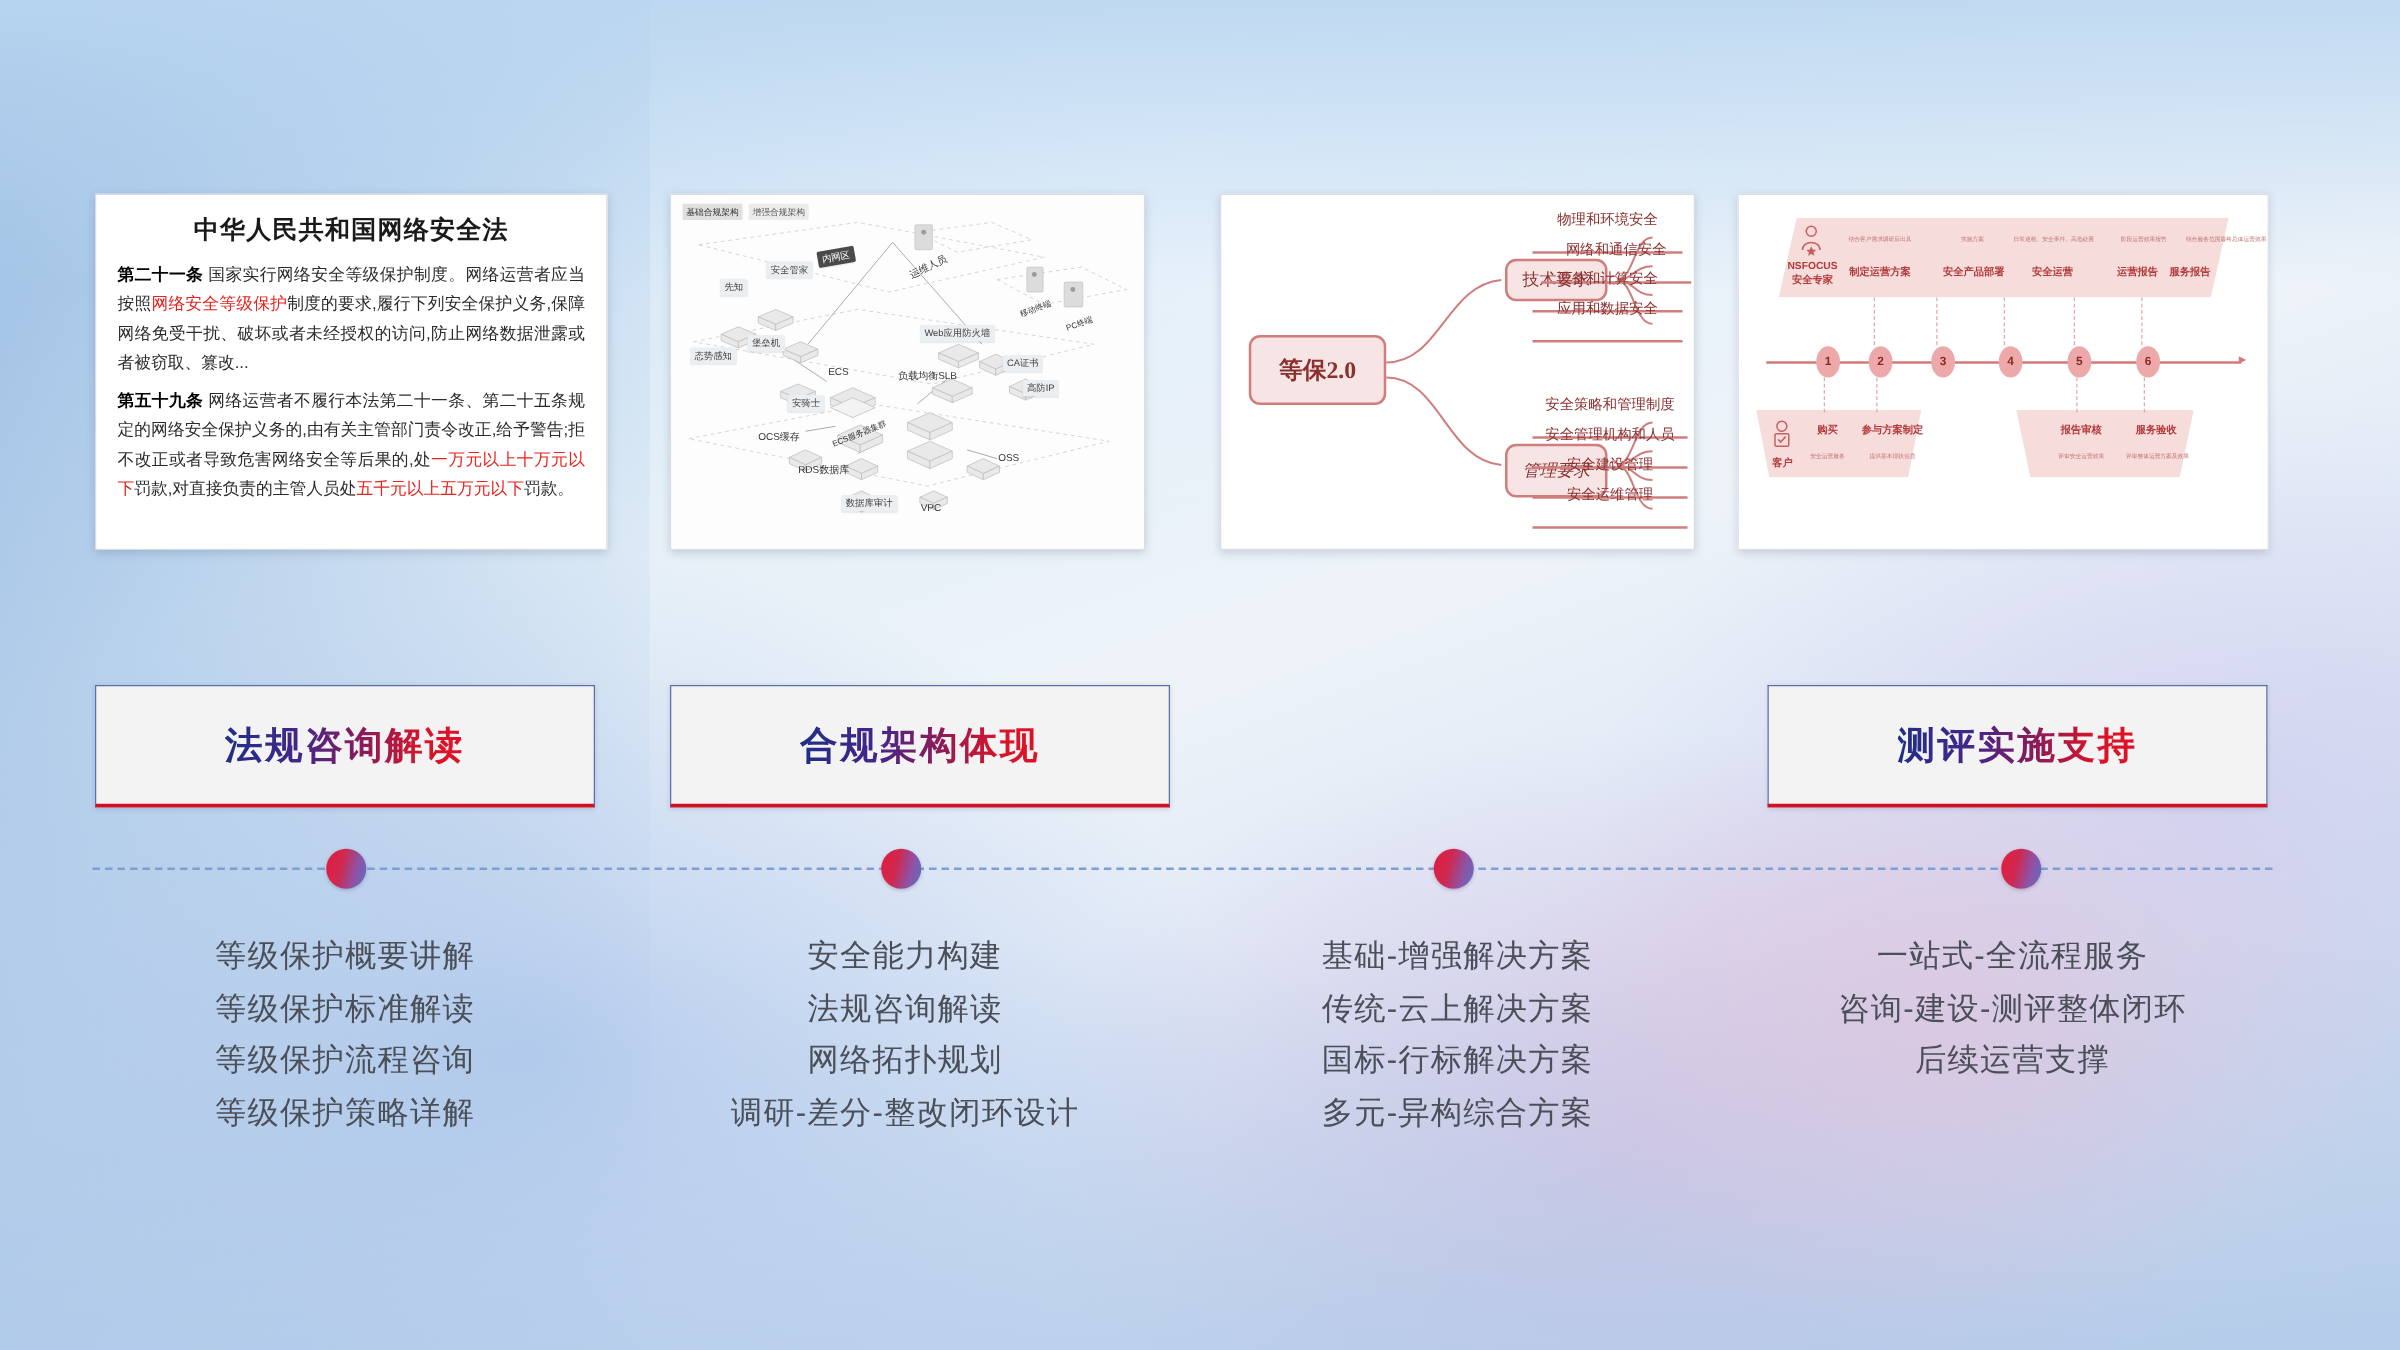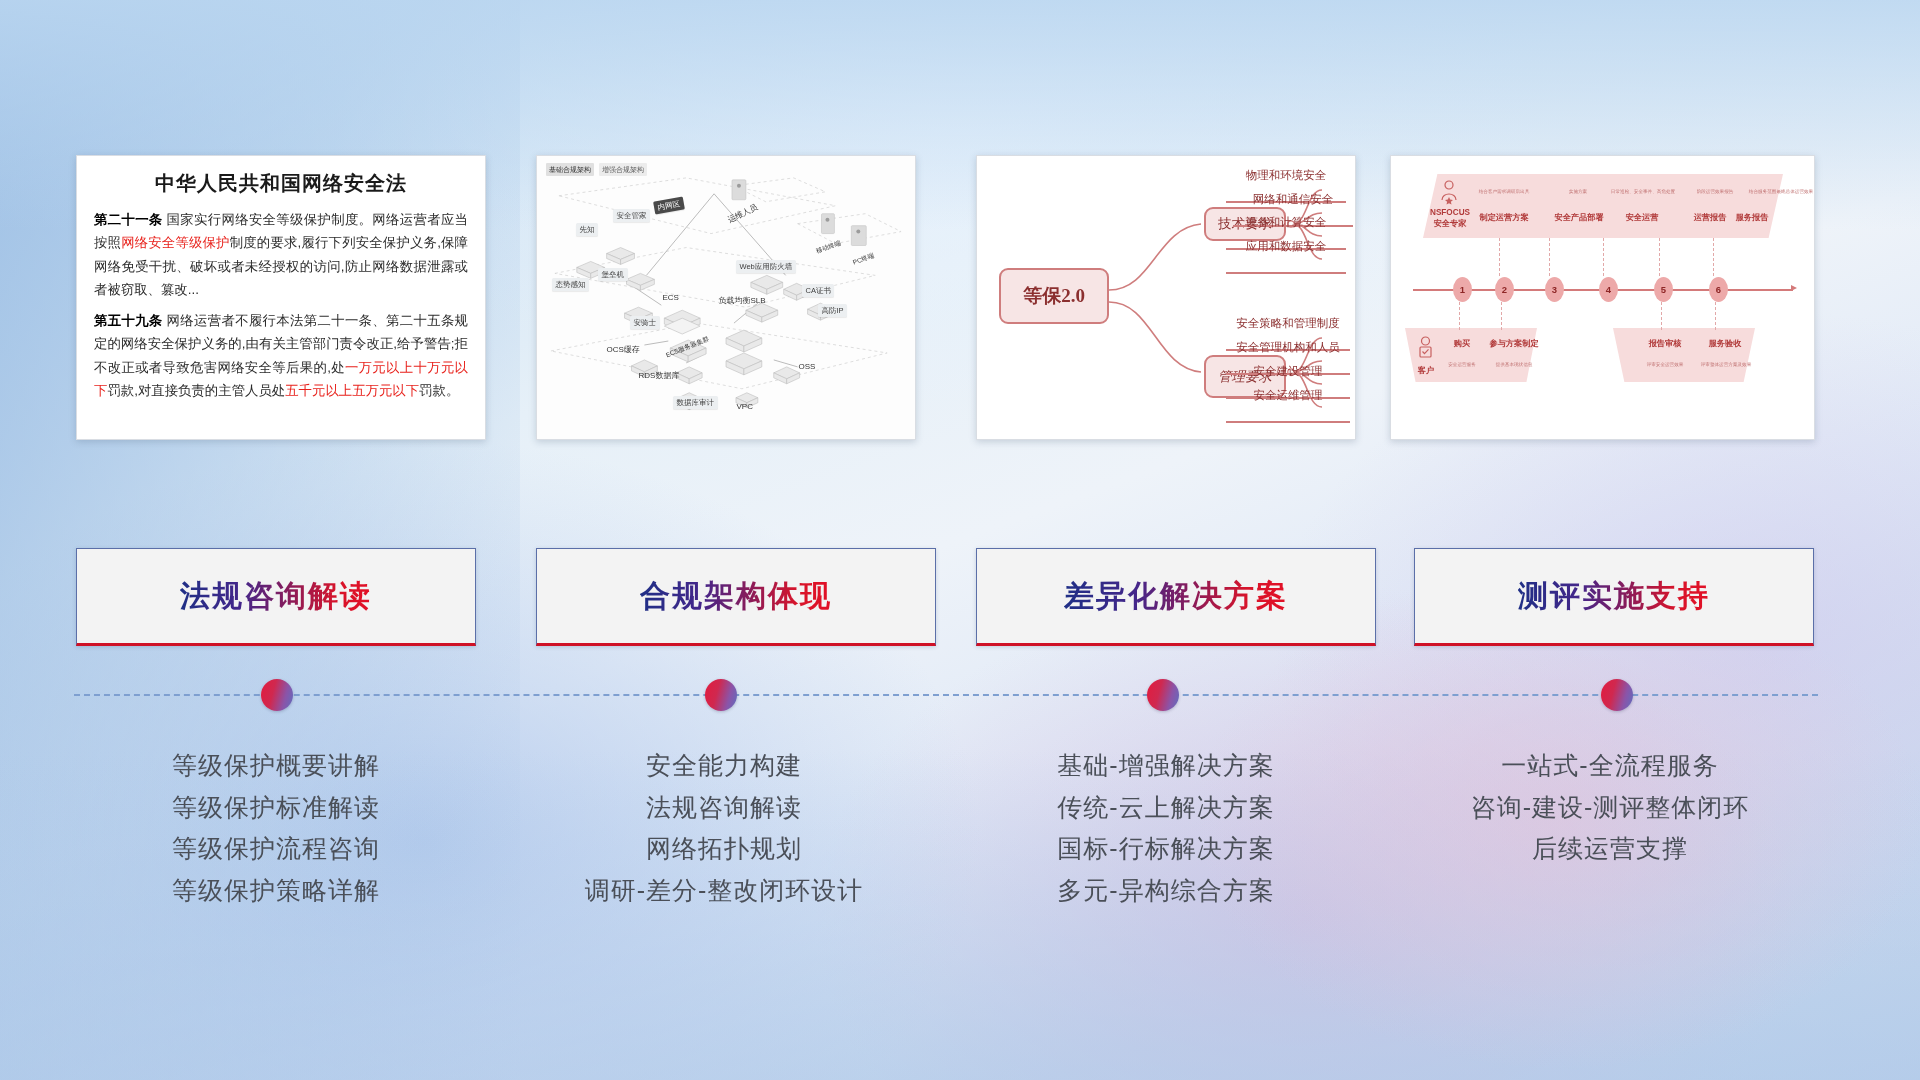--- a/index.html
+++ b/index.html
@@ -443,23 +443,20 @@
   </div>
 </div>
 
 <div class="titles">
   <div class="title-box tb-1">
     <span class="title-txt">法规咨询解读</span>
   </div>
   <div class="title-box tb-2">
     <span class="title-txt">合规架构体现</span>
   </div>
-  <div class="title-box tb-3">
-    <span class="title-txt">差异化解决方案</span>
-  </div>
   <div class="title-box tb-4">
     <span class="title-txt">测评实施支持</span>
   </div>
 </div>
 
 <div class="rail"></div>
 <div class="rail-dot rd-1"></div>
 <div class="rail-dot rd-2"></div>
 <div class="rail-dot rd-3"></div>
 <div class="rail-dot rd-4"></div>

